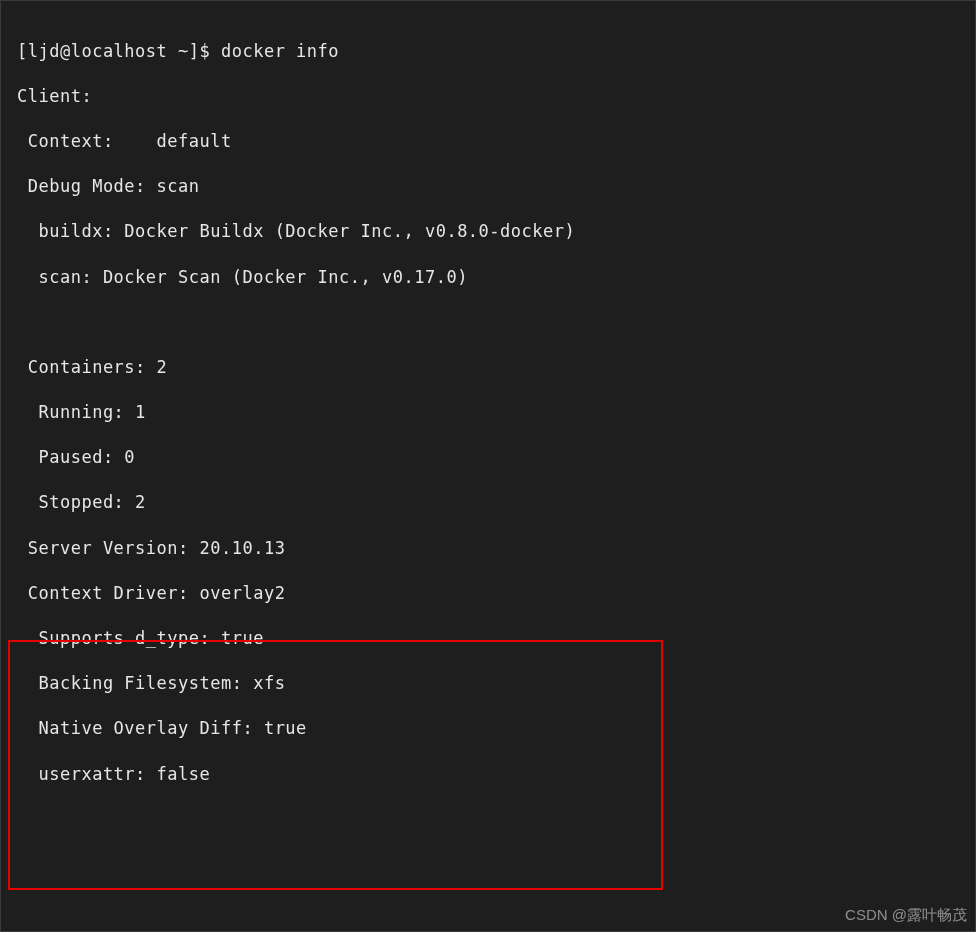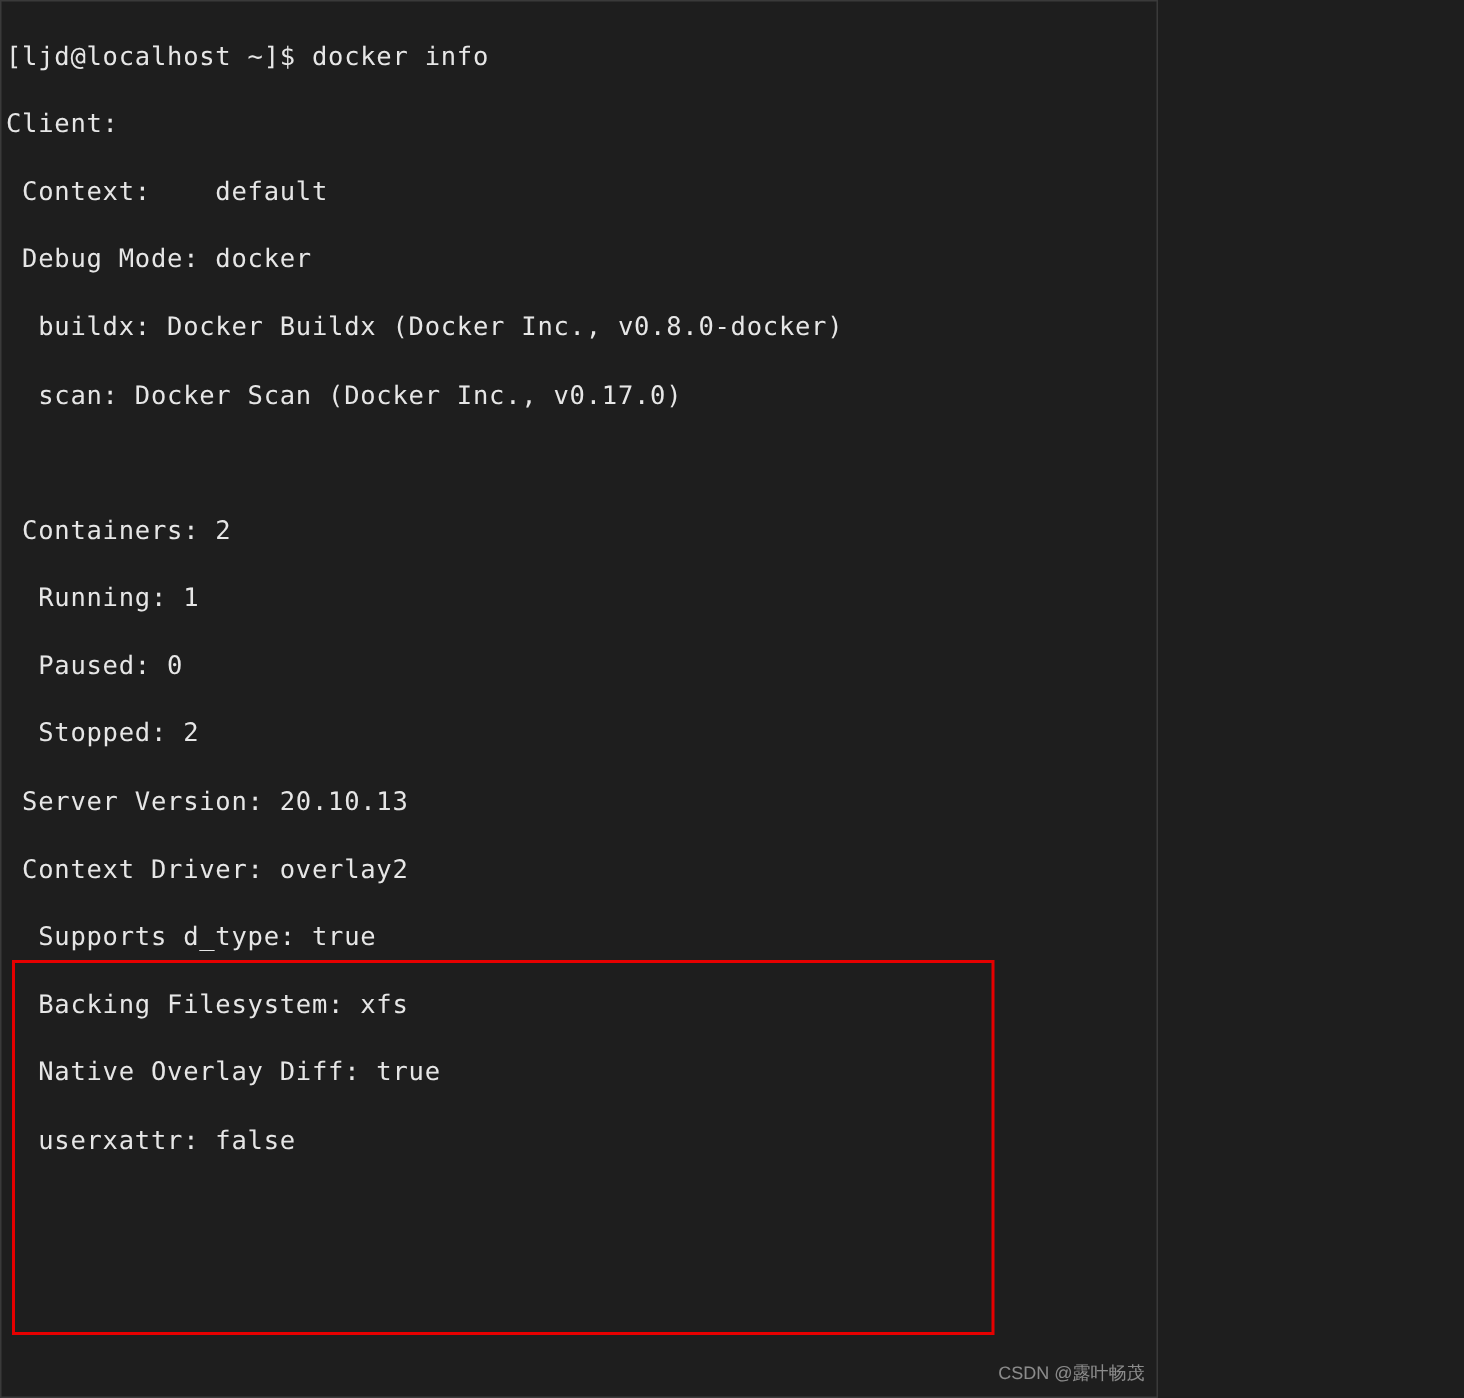--- a/index.html
+++ b/index.html
@@ -5,30 +5,30 @@
   html, body {
     margin: 0;
     padding: 0;
     width: 976px;
     height: 932px;
     background: #1e1e1e;
     overflow: hidden;
   }
   .term {
     box-sizing: border-box;
-    width: 772px;
+    width: 976px;
     height: 932px;
     background: #1e1e1e;
     color: #e6e6e6;
     font-family: "DejaVu Sans Mono", "Liberation Mono", "Menlo", "Consolas", monospace;
     font-size: 17px;
     line-height: 22.6px;
     letter-spacing: 0.5px;
     white-space: pre;
-    padding: 3px;
+    padding: 16px;
     border: 1px solid #3a3a3a;
     position: relative;
   }
   .line { display: block; min-height: 22.6px; }
   .prompt-bracket, .prompt-user, .prompt-dollar, .cmd { color: #e6e6e6; }
   .swarm-box {
     position: absolute;
     left: 7px;
     top: 639px;
     width: 655px;
@@ -36,33 +36,33 @@
     border: 2px solid #e60000;
     pointer-events: none;
     box-sizing: border-box;
   }
   .watermark {
     position: absolute;
     right: 8px;
     bottom: 4px;
     color: rgba(230,230,230,0.55);
     font-family: "Helvetica Neue", Arial, sans-serif;
-    font-size: 12px;
+    font-size: 15px;
     letter-spacing: 0;
     white-space: nowrap;
   }
 </style>
 </head>
 <body>
 
 <div class="term">
 <span class="line"><span class="prompt-bracket">[ljd@localhost ~]$ </span><span class="cmd">docker info</span></span>
 <span class="line">Client:</span>
 <span class="line"><span> Context:    </span><span>default</span></span>
-<span class="line"><span> Debug Mode: </span><span>docker</span></span>
+<span class="line"><span> Debug Mode: </span><span>scan</span></span>
 <span class="line">  buildx: Docker Buildx (Docker Inc., v0.8.0-docker)</span>
 <span class="line">  scan: Docker Scan (Docker Inc., v0.17.0)</span>
 <span class="line"></span>
 <span class="line"> Containers: 2</span>
 <span class="line">  Running: 1</span>
 <span class="line">  Paused: 0</span>
 <span class="line">  Stopped: 2</span>
 <span class="line"> Server Version: 20.10.13</span>
 <span class="line"> Context Driver: overlay2</span>
 <span class="line">  Supports d_type: true</span>

